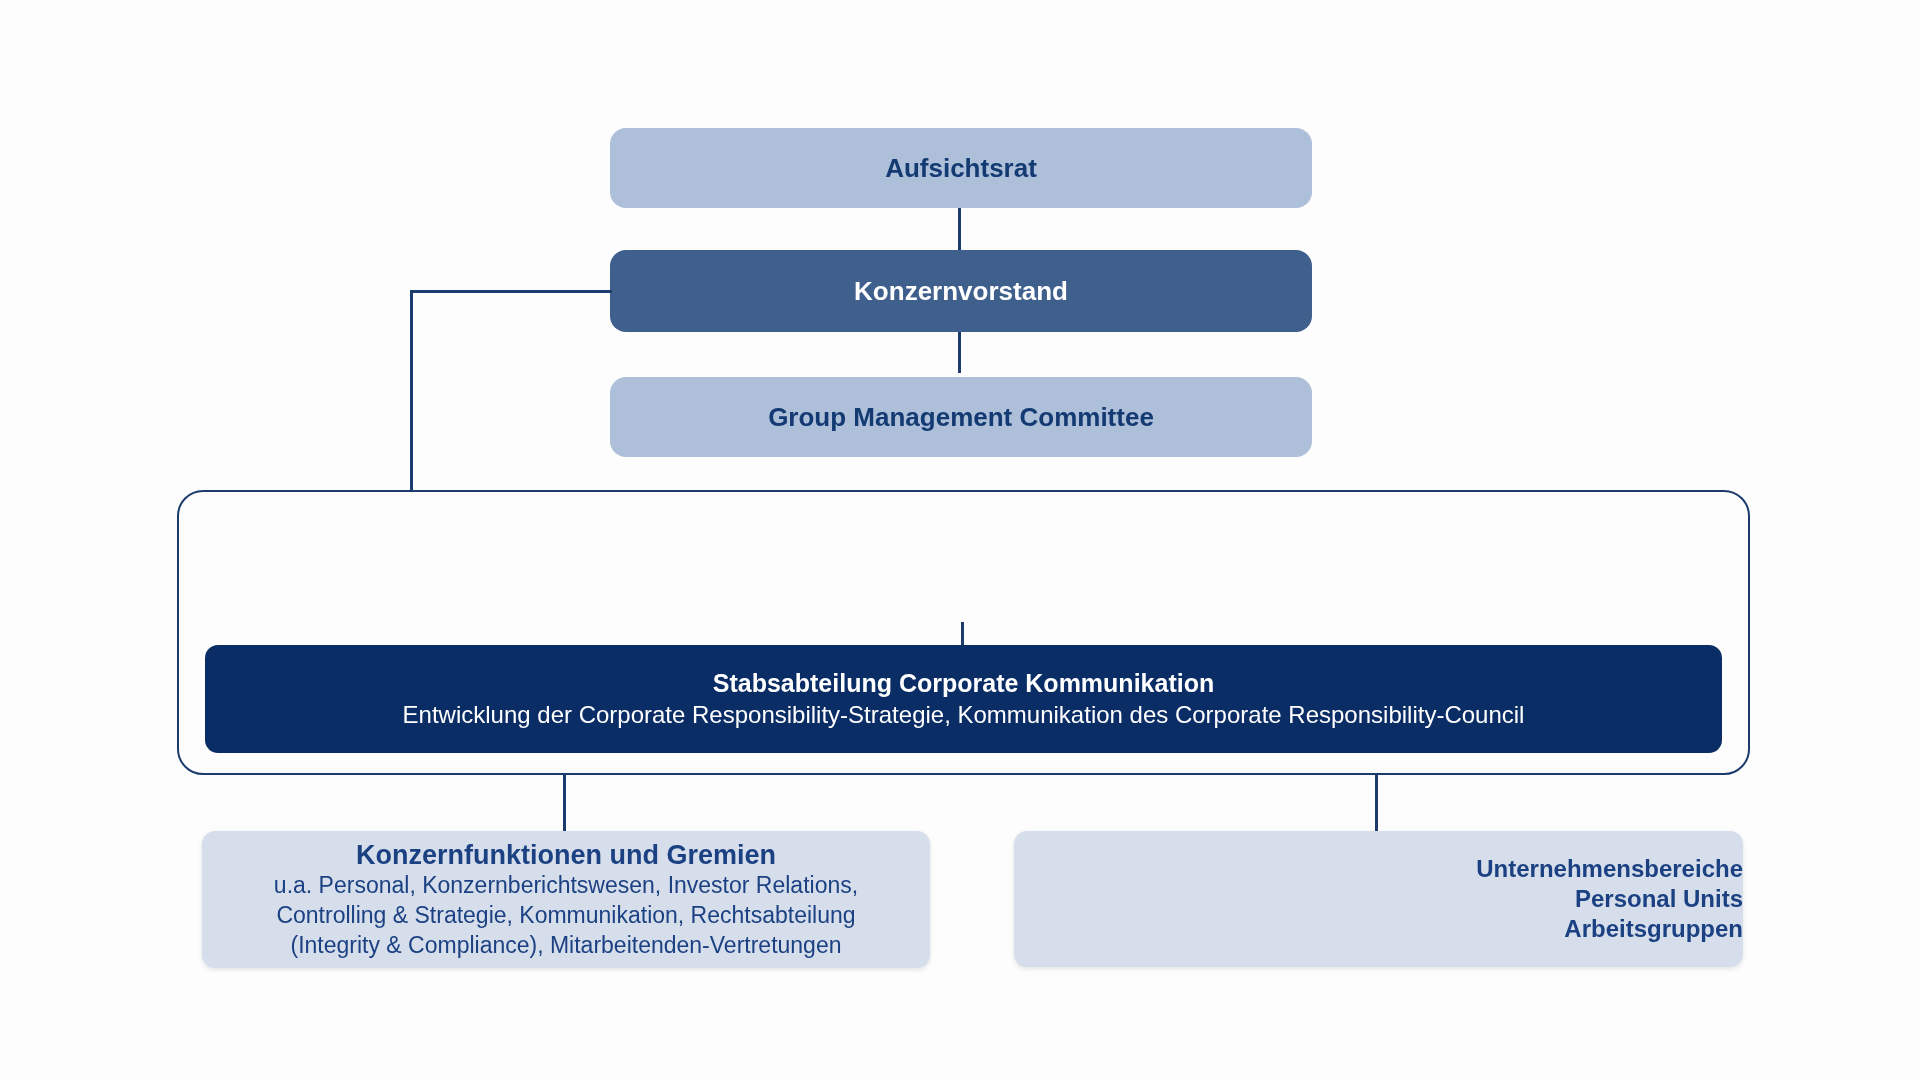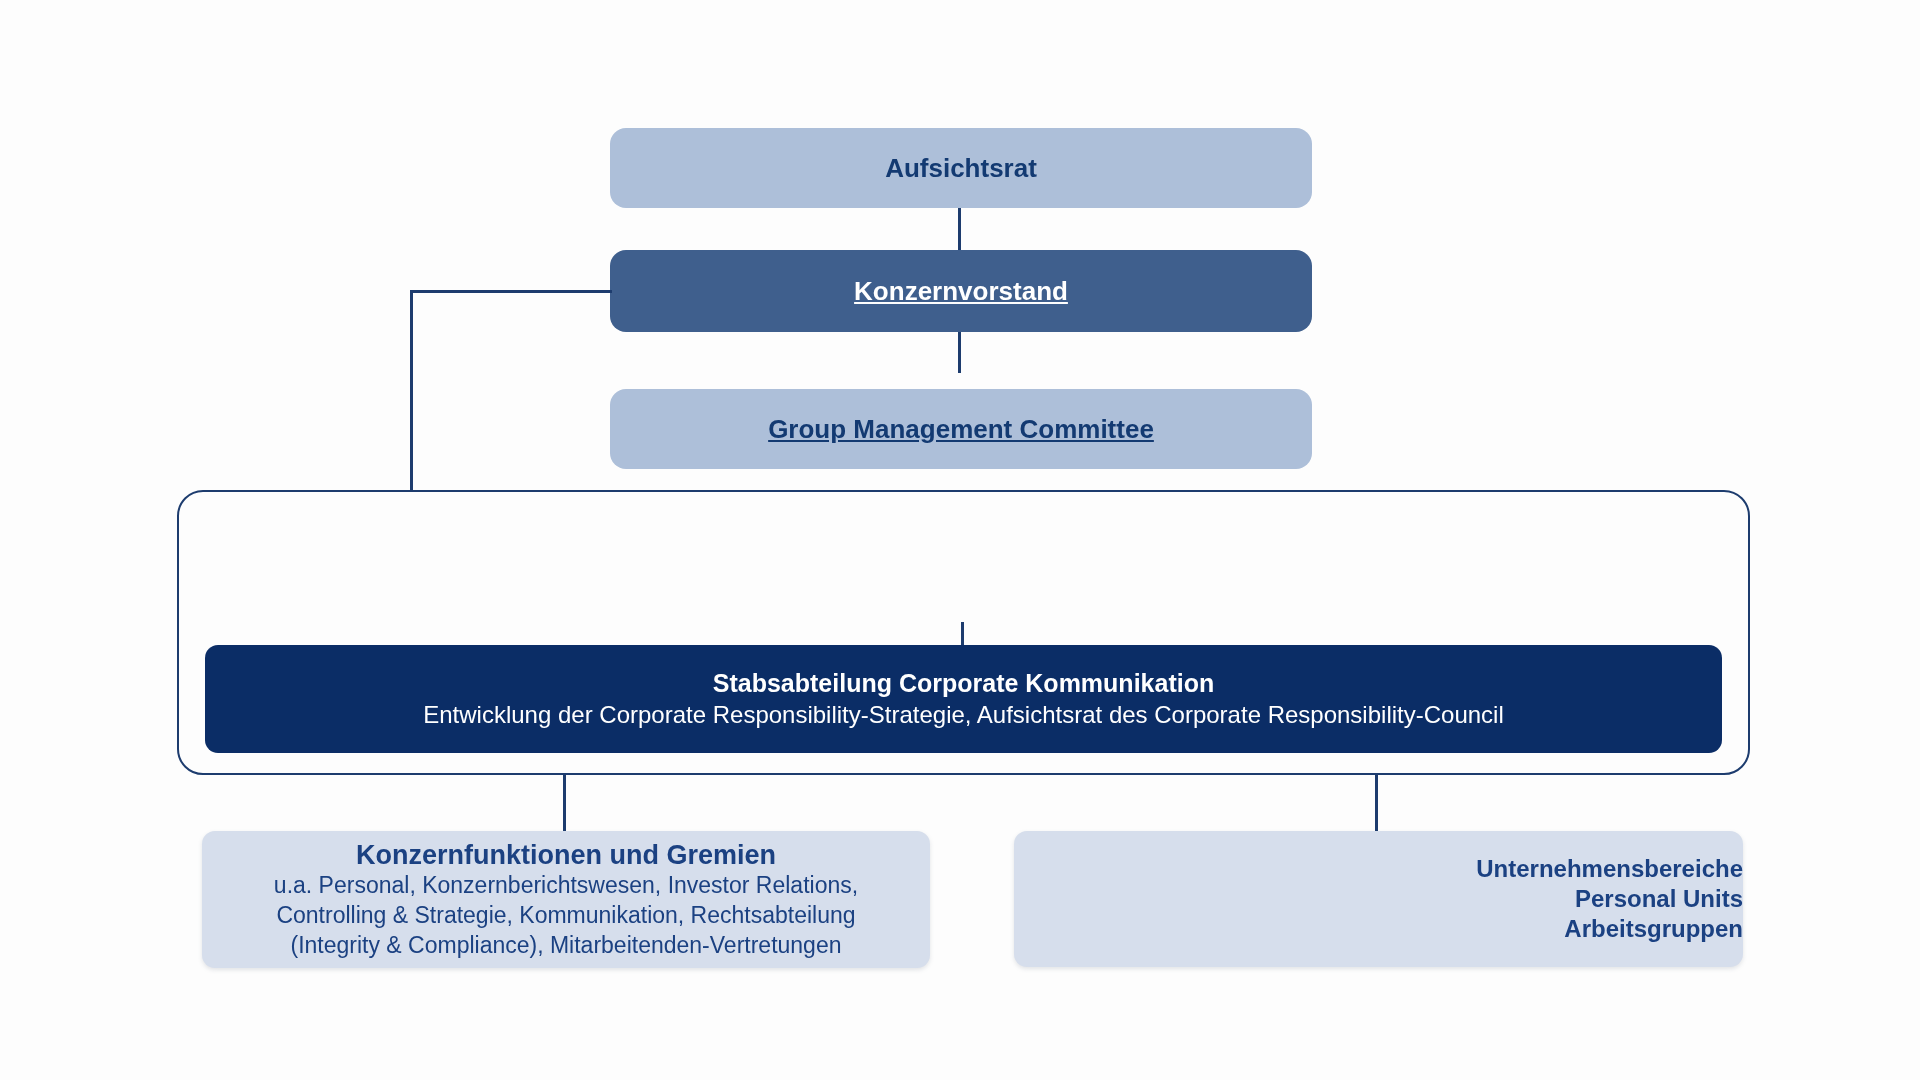--- a/index.html
+++ b/index.html
@@ -30,21 +30,20 @@
     color: #133a72;
     font-weight: bold;
     font-size: 26px;
   }
   .tier-mid {
     background: #3f5f8d;
     border-radius: 16px;
     color: #ffffff;
     font-weight: bold;
     font-size: 26px;
-    text-decoration: underline;
   }
   .tier-dark {
     background: #0b2d66;
     border-radius: 13px;
     color: #ffffff;
     font-size: 24px;
     line-height: 31px;
   }
   .tier-pale {
     background: #d6deec;
@@ -76,21 +75,21 @@
     left: 177px; top: 490px;
     width: 1573px; height: 285px;
     border: 2px solid #1d3c6e;
     border-radius: 26px;
     box-sizing: border-box;
     background: transparent;
   }
   
   #box-aufsichtsrat   { left: 610px;  top: 128px; width: 702px;  height: 80px; }
   #box-konzernvorstand{ left: 610px;  top: 250px; width: 702px;  height: 82px; }
-  #box-gmc            { left: 610px;  top: 389px; width: 702px;  height: 80px; text-decoration: underline; }
+  #box-gmc            { left: 610px;  top: 377px; width: 702px;  height: 80px; }
   #box-cr-council     { left: 205px;  top: 513px; width: 1517px; height: 109px; }
   #box-stabsabteilung { left: 205px;  top: 645px; width: 1517px; height: 108px; }
   #box-konzernfunktionen   { left: 202px;  top: 831px; width: 728px; height: 137px; }
   #box-unternehmensbereiche{ left: 1014px; top: 831px; width: 729px; height: 136px; align-items: flex-end; }
   
   #line-aufsichtsrat-konzernvorstand { left: 958px;  top: 208px; width: 3px;   height: 42px; }
   #line-konzernvorstand-gmc          { left: 958px;  top: 332px; width: 3px;   height: 41px; }
   #line-elbow-horizontal             { left: 410px;  top: 290px; width: 202px; height: 3px; }
   #line-elbow-vertical               { left: 410px;  top: 290px; width: 3px;   height: 200px; }
   #line-council-stabsabteilung       { left: 961px;  top: 622px; width: 3px;   height: 23px; }
@@ -121,21 +120,21 @@
   <div class="connector" id="line-elbow-horizontal"></div>
   <div class="connector" id="line-elbow-vertical"></div>
 
   <div id="cr-frame"></div>
 
 
   <div class="connector" id="line-council-stabsabteilung"></div>
 
   <div class="box tier-dark" id="box-stabsabteilung">
     <div class="dark-title">Stabsabteilung Corporate Kommunikation</div>
-    <div>Entwicklung der Corporate Responsibility-Strategie, Aufsichtsrat des Corporate Responsibility-Council</div>
+    <div>Entwicklung der Corporate Responsibility-Strategie, Kommunikation des Corporate Responsibility-Council</div>
   </div>
 
   <div class="connector" id="line-frame-konzernfunktionen"></div>
   <div class="connector" id="line-frame-unternehmensbereiche"></div>
 
   <div class="box tier-pale" id="box-konzernfunktionen">
     <div class="pale-title">Konzernfunktionen und Gremien</div>
     <div>u.a. Personal, Konzernberichtswesen, Investor Relations,</div>
     <div>Controlling &amp; Strategie, Kommunikation, Rechtsabteilung</div>
     <div>(Integrity &amp; Compliance), Mitarbeitenden-Vertretungen</div>

